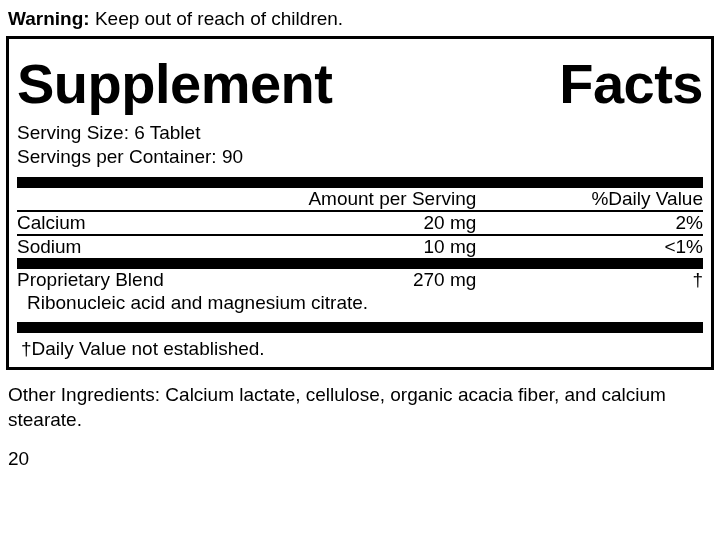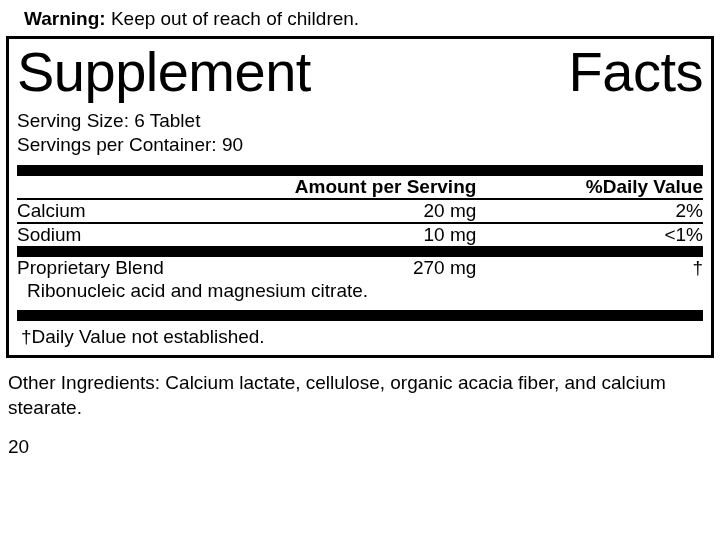--- a/index.html
+++ b/index.html
@@ -21,40 +21,39 @@
     box-sizing: border-box;
     padding: 0;
   }
 
   
   .warning {
     font-size: 19px;
     line-height: 22px;
     padding: 8px 0 6px 8px;
     white-space: nowrap;
-    margin-left: 16px;
   }
   .warning b {
     font-weight: bold;
   }
 
   
   .panel {
     margin: 0 6px 0 6px;
     border: 3px solid #000;
     box-sizing: border-box;
     padding: 0 8px 6px 8px;
   }
 
   .sf-title {
     font-size: 56px;
-    font-weight: normal;
+    font-weight: bold;
     letter-spacing: -0.5px;
     line-height: 62px;
-    margin: 2px 0 0 0;
+    margin: 14px 0 0 0;
     display: flex;
     justify-content: space-between;
     white-space: nowrap;
   }
 
   .serving-line {
     font-size: 19px;
     line-height: 24px;
   }
   .serving-block {
@@ -76,21 +75,21 @@
   table.facts {
     width: 100%;
     border-collapse: collapse;
     font-size: 19px;
   }
   table.facts td, table.facts th {
     padding: 0;
     vertical-align: bottom;
   }
   .hdr-row th {
-    font-weight: bold;
+    font-weight: normal;
     text-align: right;
     padding: 4px 0 6px 0;
     white-space: nowrap;
   }
   .hdr-row th.blank { text-align: left; }
 
   .col-name  { text-align: left; width: 40%; }
   .col-amt   { text-align: right; width: 36%; padding-right: 62px !important; }
   .col-dv    { text-align: right; width: 24%; }
 

